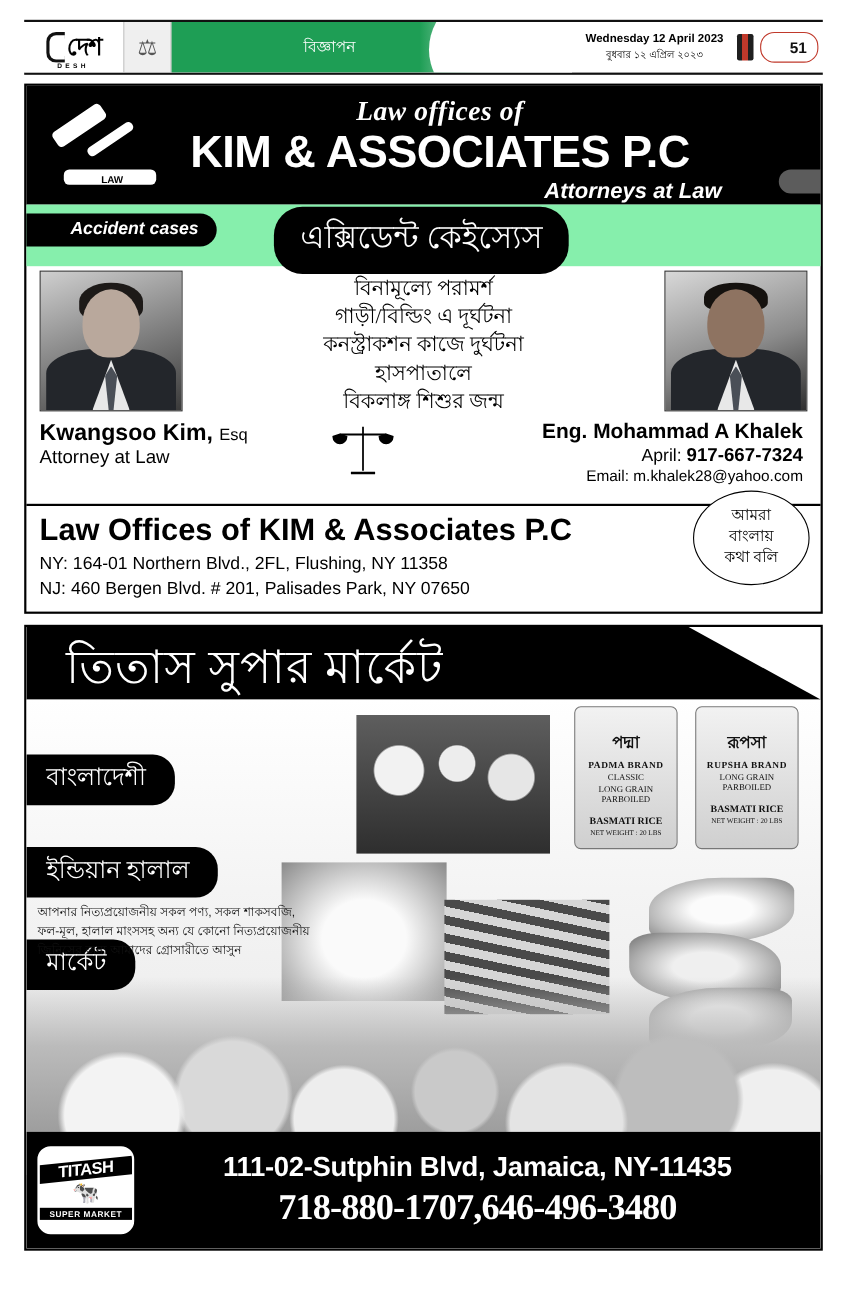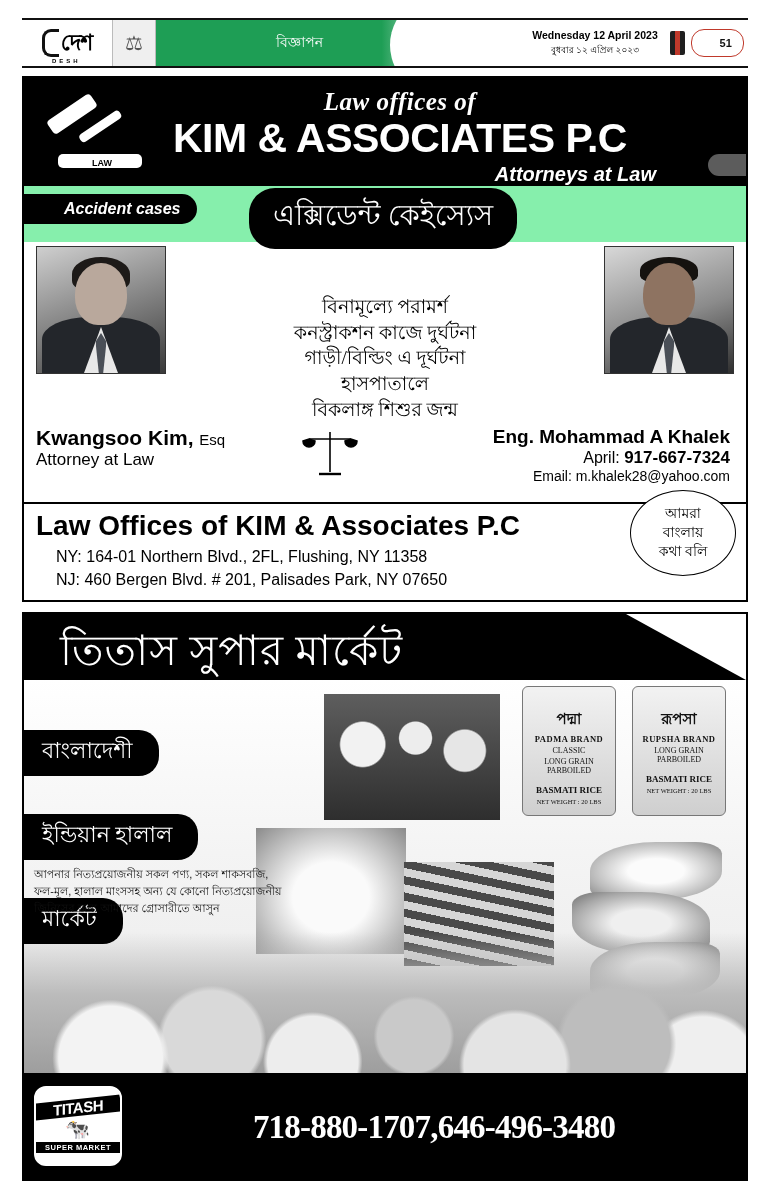--- a/index.html
+++ b/index.html
@@ -130,21 +130,21 @@
     width: 16px; height: 24px;
     background: linear-gradient(90deg,#1f1f1f 33%, #c0392b 33%, #c0392b 66%, #1f1f1f 66%);
     border-radius: 2px;
   }
   .mh-pagebox .pnum {
     width: 36px; height: 26px;
     border: 1.5px solid #c0392b;
     border-radius: 13px;
     display:flex; align-items:center; justify-content:center;
     font-weight: bold;
-    font-size: 11px;
+    font-size: 14px;
     color: #111;
     padding-left: 16px;
   }
 
   
   .ad-law {
     margin-top: 8px;
     border: 2px solid #000;
     background: #fff;
     position: relative;
@@ -283,21 +283,20 @@
   .portrait.p2 .hair { background: #15120f; height: 26px; }
 
   .law-bn-text {
     flex: 1;
     text-align: center;
     font-family: "Liberation Serif", serif;
     font-size: 19px;
     line-height: 1.35;
     padding-top: 4px;
     color: #000;
-    margin-top: 44px;
   }
 
   .names-row {
     display: flex;
     align-items: flex-start;
     padding: 4px 12px 0 12px;
     position: relative;
     min-height: 72px;
   }
   .name-left { width: 260px; }
@@ -344,21 +343,20 @@
     box-sizing: border-box;
   }
   .law-bottom .title {
     font-size: 28px;
     font-weight: bold;
     margin-bottom: 3px;
   }
   .law-bottom .addr {
     font-size: 16px;
     line-height: 1.45;
-    margin-left: 20px;
   }
   .bangla-bubble {
     position: absolute;
     right: 10px;
     top: -14px;
     width: 104px;
     height: 84px;
     border: 1.5px solid #000;
     border-radius: 50%;
     background: #fff;
@@ -638,22 +636,22 @@
       <div class="portrait">
         <div class="body"></div>
         <div class="hair"></div>
         <div class="head"></div>
         <div class="shirt"></div>
         <div class="tie"></div>
       </div>
 
       <div class="law-bn-text">
         <div>বিনামূল্যে পরামর্শ</div>
+        <div>গাড়ী/বিল্ডিং এ দূর্ঘটনা</div>
         <div>কনস্ট্রাকশন কাজে দুর্ঘটনা</div>
-        <div>গাড়ী/বিল্ডিং এ দূর্ঘটনা</div>
         <div>হাসপাতালে</div>
         <div>বিকলাঙ্গ শিশুর জন্ম</div>
       </div>
 
       <div class="portrait p2">
         <div class="body"></div>
         <div class="hair"></div>
         <div class="head"></div>
         <div class="shirt"></div>
         <div class="tie"></div>
@@ -755,18 +753,19 @@
 
     <div class="mk-foot">
       <div class="mk-logo">
         <div class="circle">
           <div class="lg-top">TITASH</div>
           <div class="lg-cow">🐄</div>
           <div class="lg-bot">SUPER MARKET</div>
         </div>
       </div>
       <div class="mk-contact">
+        <div class="mk-addr">111-02-Sutphin Blvd, Jamaica, NY-11435</div>
         <div class="mk-phone">718-880-1707,646-496-3480</div>
       </div>
     </div>
   </div>
 
 </div>
 
 </body></html>

